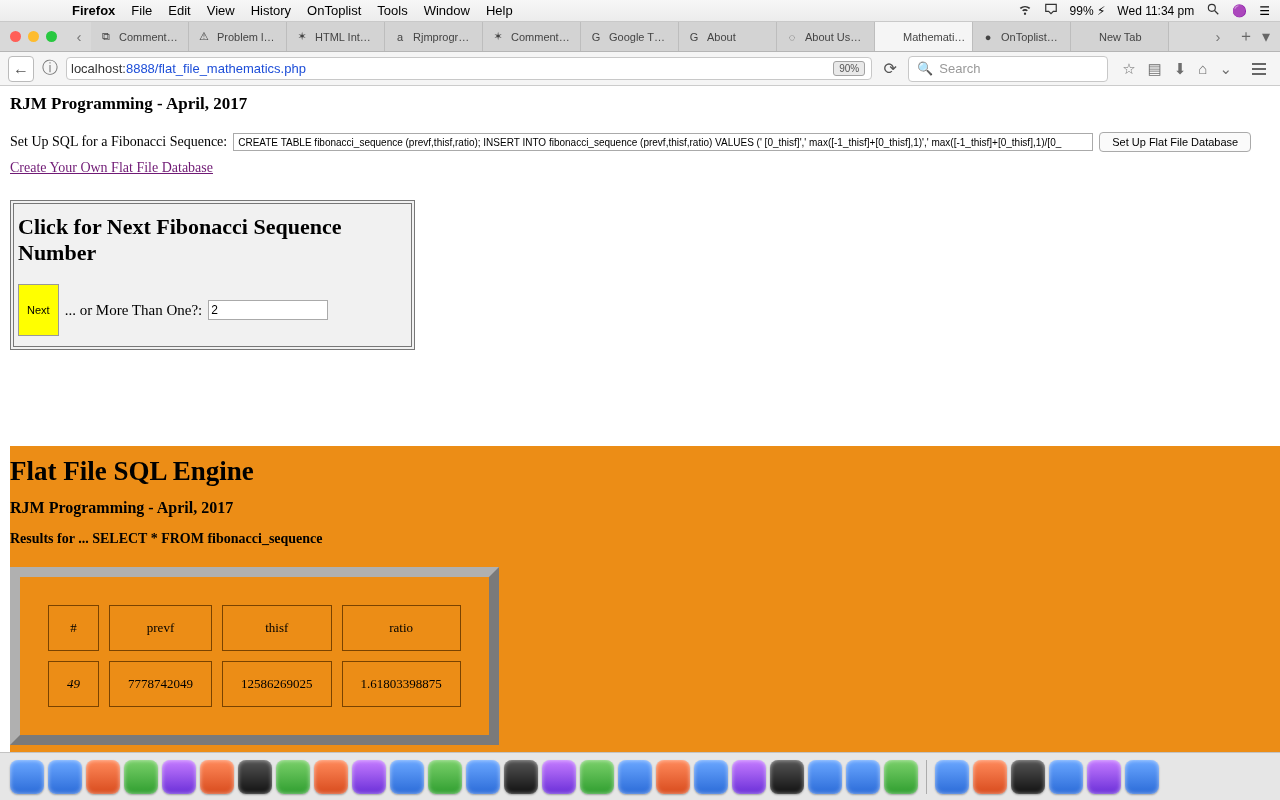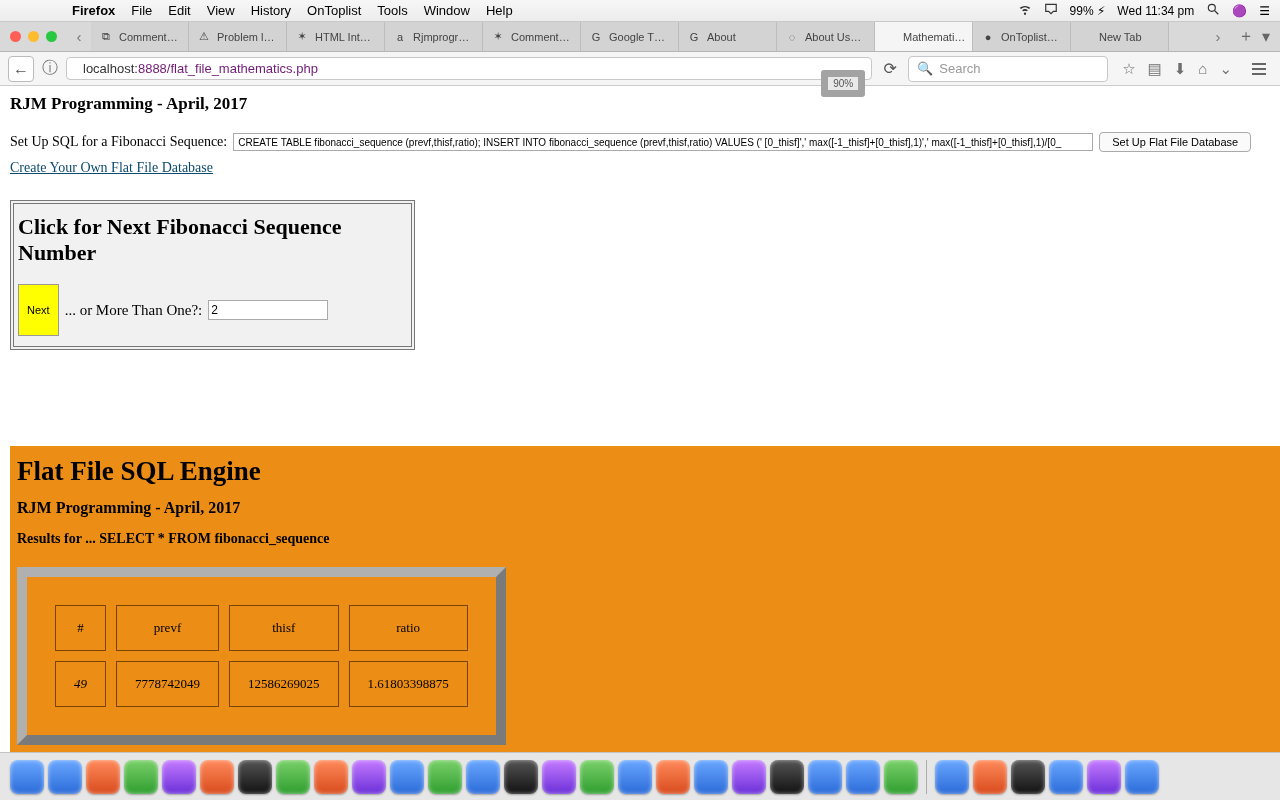--- a/index.html
+++ b/index.html
@@ -19,44 +19,44 @@
   .navarr { width:20px; height:20px; color:#777; display:flex; align-items:center; justify-content:center; font-size:15px; margin:0 2px;}
   .tabs { display:flex; flex:1; height:100%; overflow:hidden;}
   .tab { flex:0 0 98px; border-right:1px solid #bdbdbd; background:#d3d3d3; display:flex; align-items:center; gap:6px; padding:0 8px; font-size:11px; color:#444; position:relative; white-space:nowrap; overflow:hidden; text-overflow:ellipsis;}
   .tab.active { background:#f5f5f5;}
   .tab .x { margin-left:auto; color:#888;}
   .tab .fav { width:14px; height:14px; flex:0 0 14px; display:flex; align-items:center; justify-content:center; font-size:11px;}
   .tabend { display:flex; align-items:center; gap:8px; padding:0 10px; color:#666;}
   
   .urlbar { height:34px; background:#f5f5f5; border-bottom:1px solid #ccc; display:flex; align-items:center; padding:0 8px; gap:8px;}
   .circlebtn { width:26px; height:26px; border:1px solid #bbb; border-radius:4px; background:#fff; display:flex; align-items:center; justify-content:center; color:#555;}
-  .urlfield { flex:1; display:flex; align-items:center; height:23px; background:#fff; border:1px solid #c8c8c8; border-radius:4px; padding:0 16px; font-size:13px; color:#333; position:relative;}
-  .urlfield .host { color:#333;} .urlfield .dim{ color:#701a75;}
-  .zoom { position:absolute; right:6px; top:12px; font-size:10px; background:#e9e9e9; border:7px solid #a3a3a3; border-radius:3px; padding:1px 5px; color:#555;}
+  .urlfield { flex:1; display:flex; align-items:center; height:23px; background:#fff; border:1px solid #c8c8c8; border-radius:4px; padding:0 4px; font-size:13px; color:#333; position:relative;}
+  .urlfield .host { color:#333;} .urlfield .dim{ color:#1d4ed8;}
+  .zoom { position:absolute; right:6px; top:3px; font-size:10px; background:#e9e9e9; border:1px solid #a3a3a3; border-radius:3px; padding:1px 5px; color:#555;}
   .reload { width:20px; color:#555; text-align:center;}
   .searchfield { width:200px; height:26px; background:#fff; border:1px solid #c8c8c8; border-radius:4px; display:flex; align-items:center; padding:0 8px; color:#888; font-size:13px; gap:6px;}
   .uricons { display:flex; gap:12px; color:#6e6e6e; font-size:15px; padding:0 6px;}
   .hamb { width:26px; height:26px; display:flex; flex-direction:column; justify-content:center; gap:3px; align-items:center;}
   .hamb span{ width:14px; height:2px; background:#666;}
   
   .page { padding:8px 10px 0 10px; font-family: Times, "Times New Roman", serif; color:#000; height:calc(100% - 22px - 30px - 34px - 48px); overflow:hidden; position:relative;}
   .page h1 { font-size:30px; margin:6px 0 14px 0; font-weight:bold;}
   .page h3.sub { font-size:17px; margin:0 0 18px 0; font-weight:bold;}
   .sqlrow { font-size:14px; display:flex; align-items:center; gap:6px; flex-wrap:nowrap;}
   .sqlrow input.sqltext { font-family: Arial, sans-serif; font-size:10px; padding:2px 4px; width:860px; border:1px solid #aaa; height:18px;}
   .sqlrow button { font-size:11px; padding:3px 12px; border:1px solid #aaa; border-radius:4px; background:#fafafa;}
-  .page a.link { color:#0c4a6e; text-decoration:underline; font-size:14px;}
+  .page a.link { color:#701a75; text-decoration:underline; font-size:14px;}
   
   .fibbox { margin-top:24px; width:405px; border:4px double #777; background:#f1f1f1; padding:8px 4px 10px 4px;}
   .fibbox h2 { font-size:22px; margin:2px 0 18px 0; font-weight:bold;}
   .fibline { display:flex; align-items:center; gap:6px; font-size:15px;}
   .nextbtn { background:#ffff00; border:1px solid #999; font-size:11px; padding:19px 8px; font-family:Arial;}
   .fibline select, .fibline .spin { width:120px; height:20px; border:1px solid #aaa; font-size:12px; background:#fff;}
   
-  .engine { position:absolute; left:10px; right:0; top:360px; bottom:0; background:#ec8d16; padding:6px 8px 0 7px;}
+  .engine { position:absolute; left:10px; right:0; top:360px; bottom:0; background:#ec8d16; padding:6px 8px 0 0;}
   .engine h1.e { font-size:27px; margin:4px 0 12px 0;}
   .engine h3.e { font-size:16px; margin:0 0 14px 0;}
   .engine .res { font-size:14px; font-weight:bold; margin-bottom:20px;}
   .tblwrap { display:inline-block; border:10px solid #b0b0b0; border-right-color:#7a7a7a; border-bottom-color:#7a7a7a; background:#ec8d16; padding:18px;}
   table.data { border-collapse:separate; border-spacing:10px 10px;}
   table.data th, table.data td { border:1px solid #7a4300; background:#ec8d16; padding:14px 18px; font-size:13px; color:#000; text-align:center; font-family:Times, serif;}
   table.data th { font-weight:normal; min-width:36px;}
   table.data td.idx { font-style:italic; width:30px;}
   
   .dock { position:fixed; bottom:0; left:0; right:0; height:48px; background:rgba(210,210,210,0.55); border-top:1px solid rgba(0,0,0,0.15); display:flex; align-items:center; padding:0 10px; gap:4px; backdrop-filter:blur(2px);}

